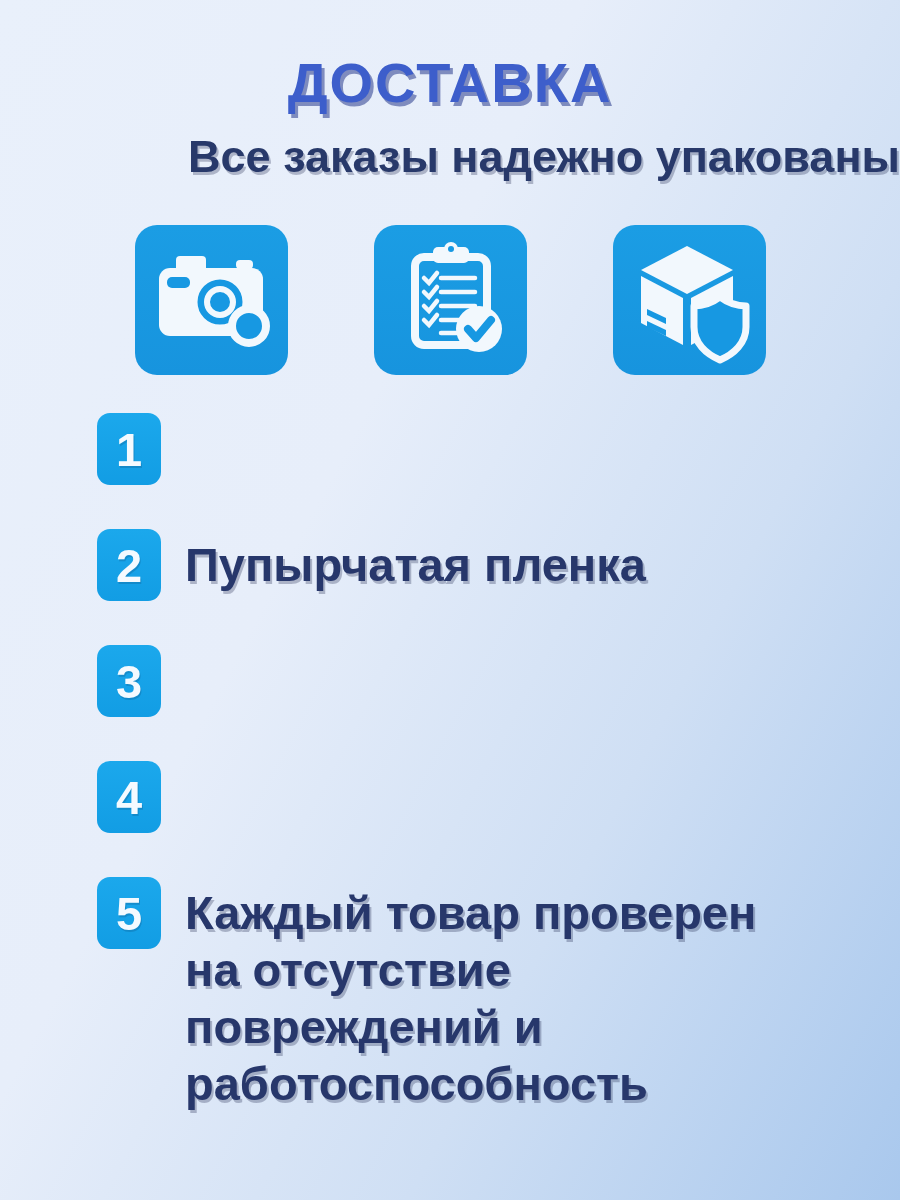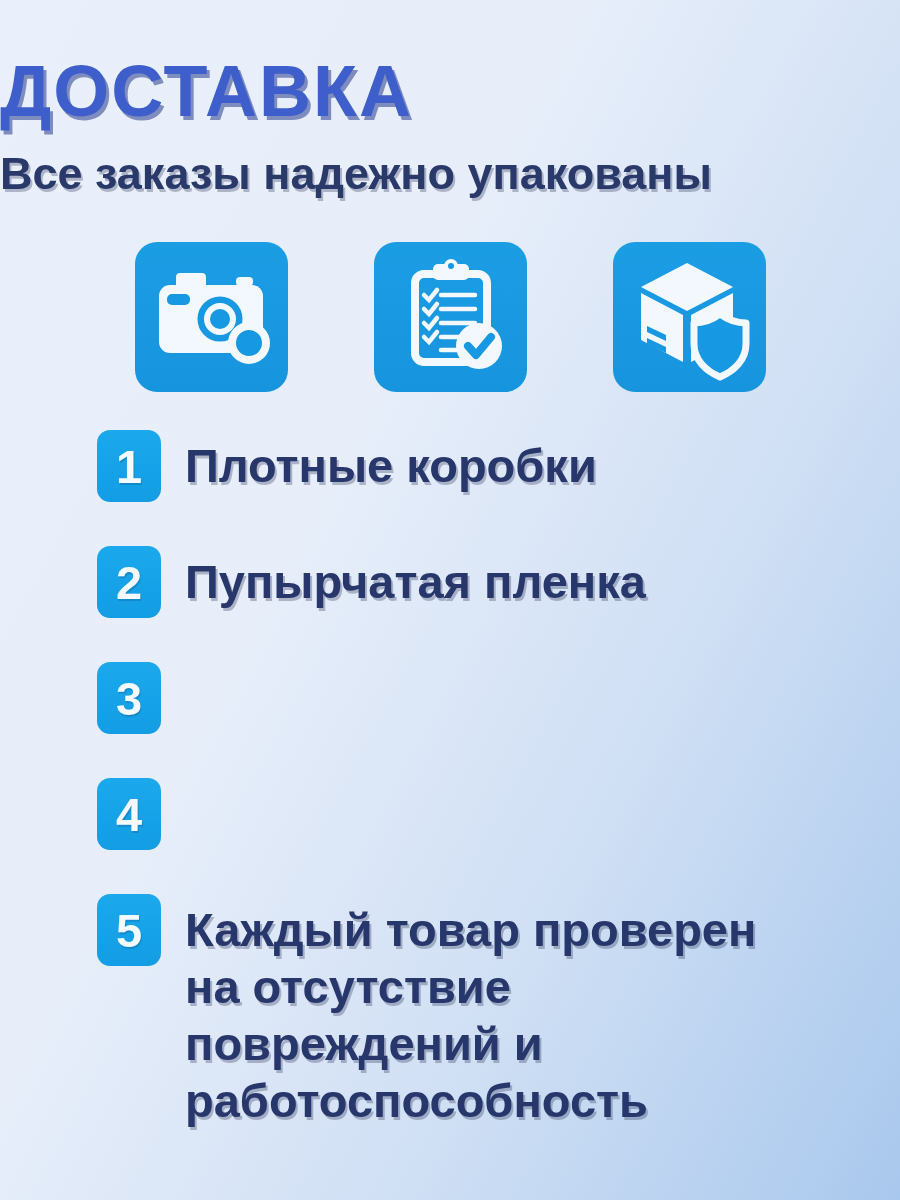--- a/index.html
+++ b/index.html
@@ -10,30 +10,31 @@
     width: 900px;
     height: 1200px;
     overflow: hidden;
     background: linear-gradient(118deg, #e9f0fb 0%, #e7eefa 38%, #cfdff4 68%, #a9c8ed 100%);
     box-sizing: border-box;
     padding-top: 50px;
   }
 
   .title {
     margin: 0;
-    font-size: 72px;
+    text-align: center;
+    font-size: 56px;
     font-weight: 800;
     letter-spacing: 2px;
     color: #3d5ecb;
     text-shadow: 3px 4px 0 rgba(40, 58, 140, 0.55);
   }
 
   .subtitle {
     margin: 16px 0 0 0;
-    text-align: left;
+    text-align: right;
     font-size: 45px;
     font-weight: 800;
     color: #28396a;
     text-shadow: 2px 3px 0 rgba(20, 30, 70, 0.28);
   }
 
   .icons-row {
     margin-top: 42px;
     display: flex;
     justify-content: center;
@@ -142,21 +143,20 @@
         <path d="M106 72 C114 78 124 81 132 81 L132 102 C132 118 120 129 106 135 C92 129 80 118 80 102 L80 81 C88 81 98 78 106 72 Z" fill="#1798e2" stroke="#f2f8fd" stroke-width="7" stroke-linejoin="round"></path>
       </svg>
     </div>
 
   </div>
 
   <div class="list">
 
     <div class="item">
       <div class="badge">1</div>
-      <div class="item-text">Плотные коробки</div>
     </div>
 
     <div class="item">
       <div class="badge">2</div>
       <div class="item-text">Пупырчатая пленка</div>
     </div>
 
     <div class="item">
       <div class="badge">3</div>
     </div>

